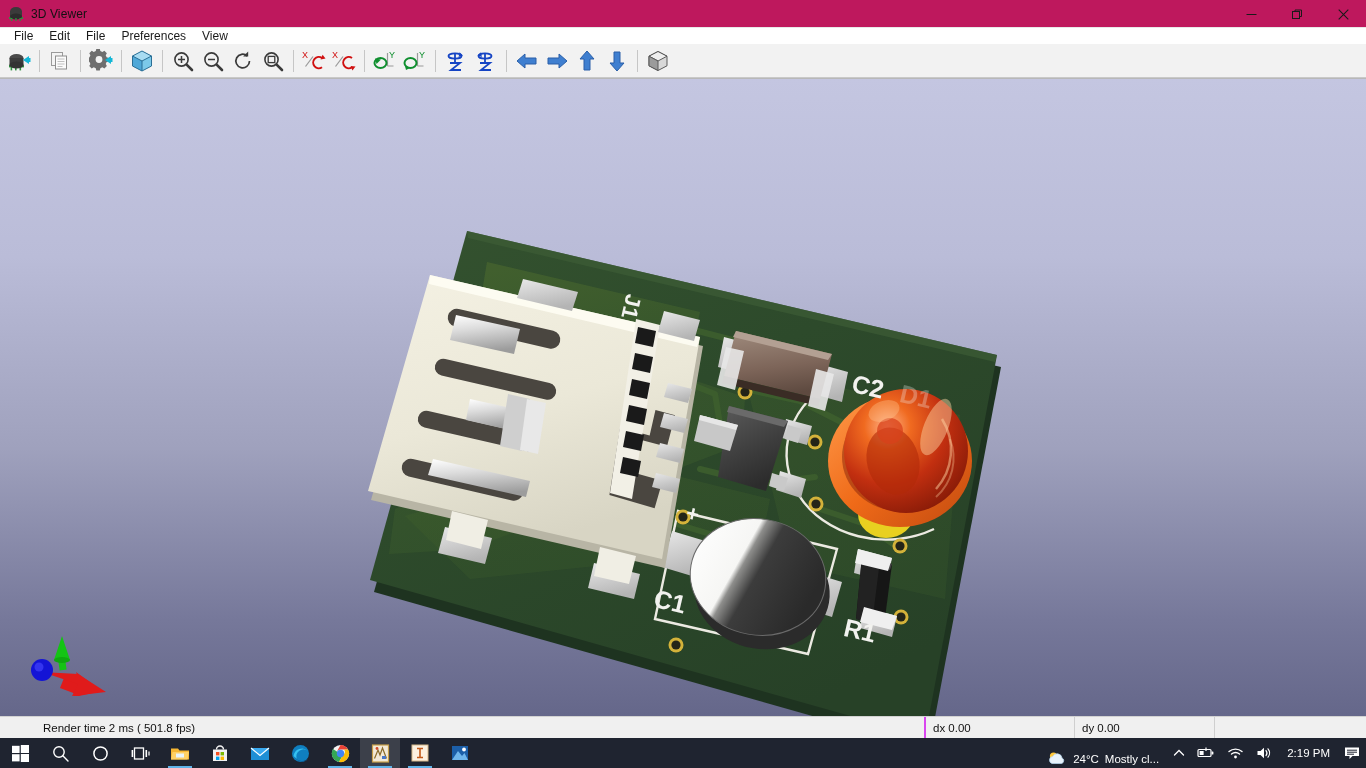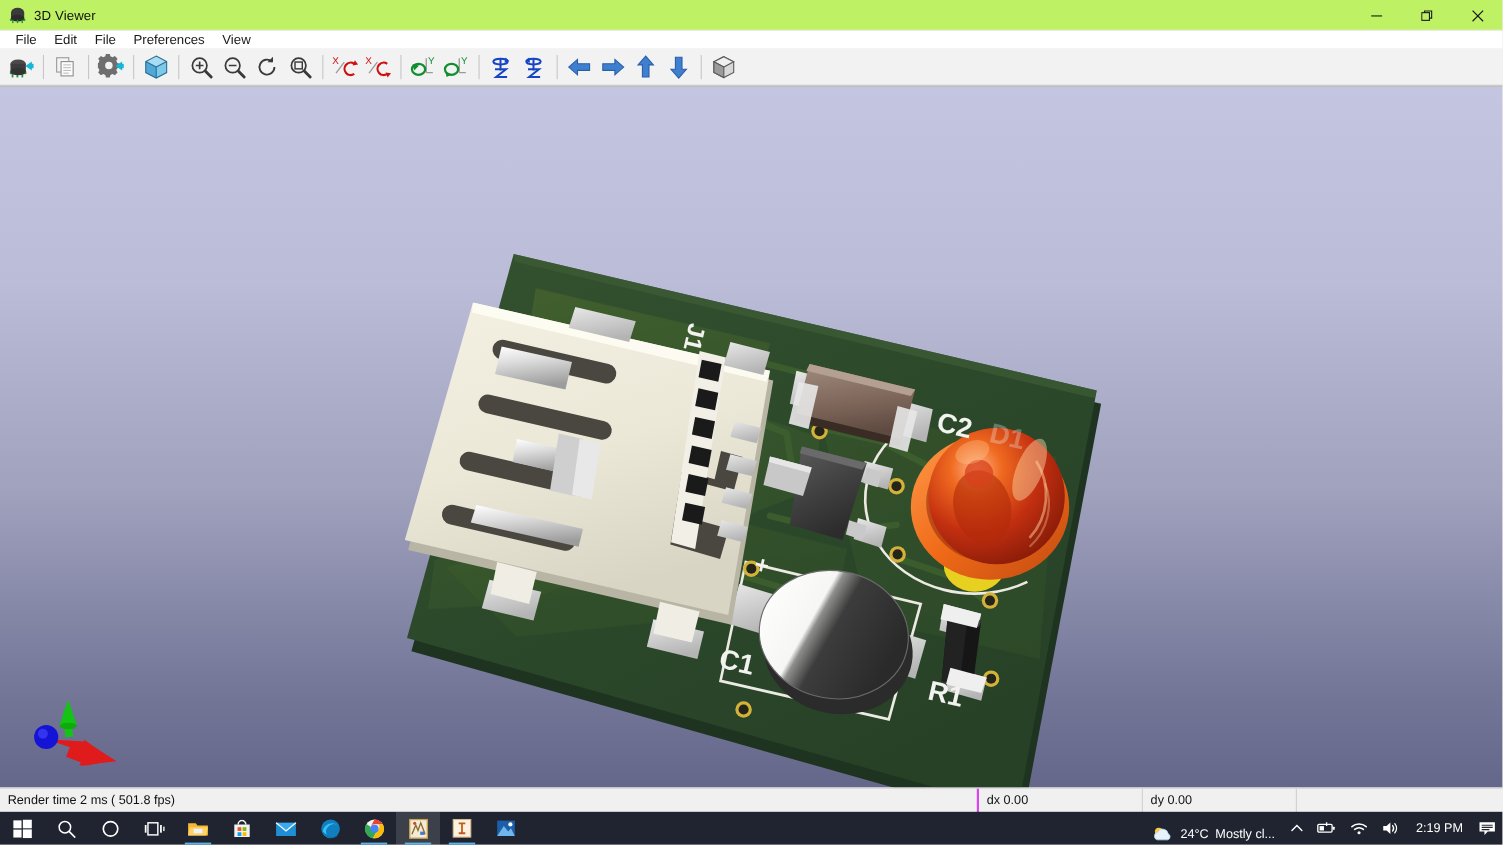--- a/index.html
+++ b/index.html
@@ -7,21 +7,21 @@
     width: 1366px; height: 768px;
     overflow: hidden;
     font-family: "Liberation Sans", sans-serif;
     background: #f0f0f0;
   }
   #app { position: relative; width: 1366px; height: 768px; }
 
   
   .titlebar {
     position: absolute; top: 0; left: 0; width: 1366px; height: 28px;
-    background: #bef264; border-bottom: 1px solid #e8e8e8;
+    background: #be185d; border-bottom: 1px solid #e8e8e8;
     display: flex; align-items: center;
   }
   .title-icon { width: 18px; height: 18px; margin-left: 7px; margin-right: 6px; position: relative; }
   .title-text { font-size: 12px; color: #111; letter-spacing: 0.1px; }
   .win-controls { position: absolute; right: 0; top: 0; height: 28px; display: flex; }
   .win-btn {
     width: 46px; height: 28px; display: flex; align-items: center; justify-content: center;
     font-size: 12px; color: #1a1a1a; cursor: default; line-height: 1;
   }
 
@@ -62,21 +62,21 @@
   
   .statusbar {
     position: absolute; top: 716px; left: 0; width: 1366px; height: 22px;
     background: #f0f0f0; border-top: 1px solid #d2d2d2;
     display: flex; align-items: center;
   }
   .status-field {
     height: 22px; display: flex; align-items: center; font-size: 11.5px; color: #111;
     padding: 0 7px;
   }
-  .status-render { width: 888px; }
+  .status-render { width: 888px; margin-left: 36px; }
   .status-dx { width: 140px; border-left: 2px solid #d946ef; }
   .status-dy { width: 140px; border-left: 1px solid #cfcfcf; margin-left: 10px; }
   .status-rest { flex: 1; border-left: 1px solid #cfcfcf; }
 
   
   .taskbar {
     position: absolute; top: 738px; left: 0; width: 1366px; height: 30px;
     background: #1f2430; display: flex; align-items: center;
   }
   .tb-icon {

